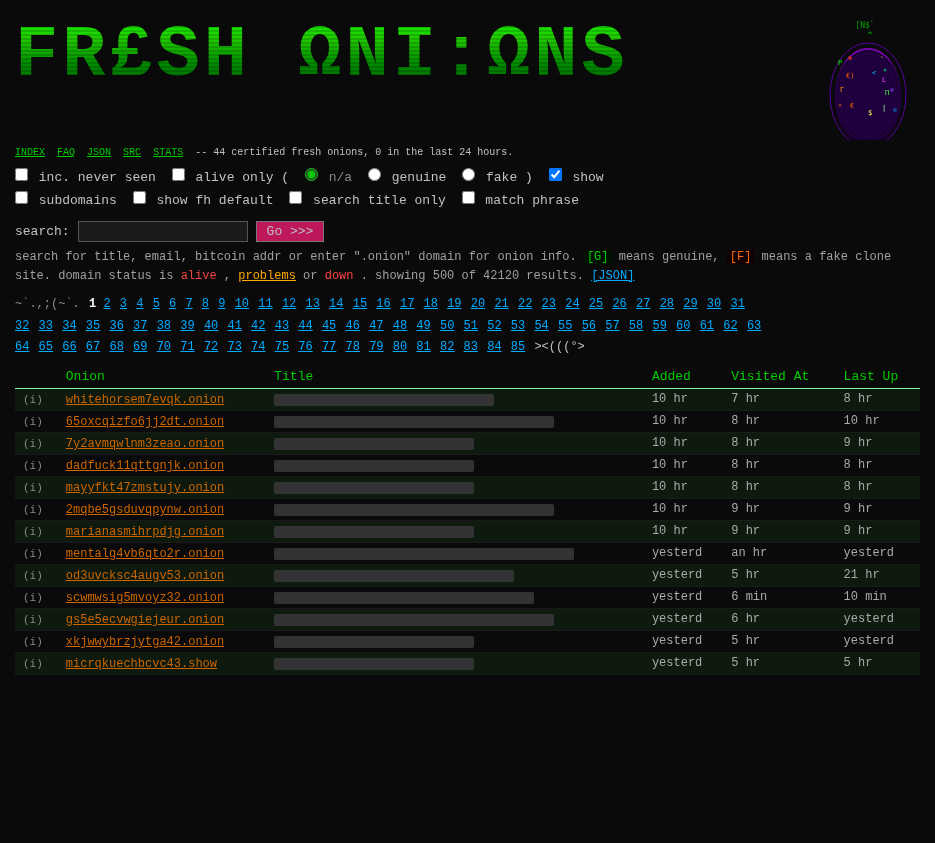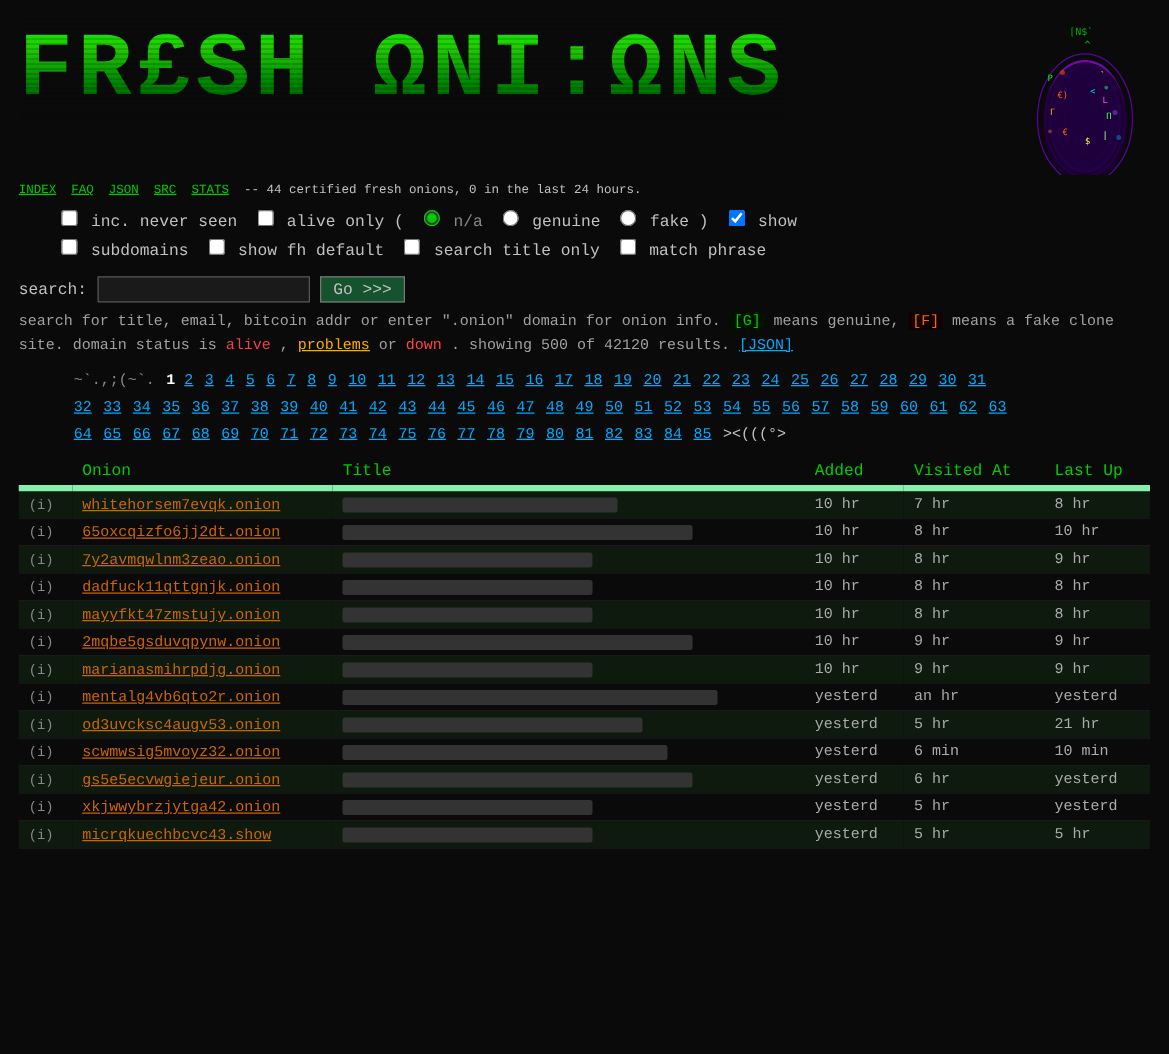--- a/index.html
+++ b/index.html
@@ -63,21 +63,20 @@
       cursor: pointer;
     }
     .nav-bar span.nav-info {
       color: #c0c0c0;
     }
     .options-bar {
       padding: 4px 15px;
       font-size: 13px;
       color: #c0c0c0;
       line-height: 1.8;
-      margin-left: 34px;
     }
     .options-bar label {
       margin-right: 8px;
       cursor: pointer;
     }
     .options-bar input[type="checkbox"] {
       margin-right: 3px;
       cursor: pointer;
     }
     .options-bar input[type="radio"] {
@@ -97,21 +96,21 @@
     .search-bar input[type="text"] {
       background: #1a1a1a;
       border: 1px solid #555;
       color: #c0c0c0;
       padding: 2px 6px;
       font-family: 'Courier New', Courier, monospace;
       font-size: 13px;
       width: 170px;
     }
     .search-bar button {
-      background: #14532d;
+      background: #be185d;
       border: 1px solid #777;
       color: #c0c0c0;
       padding: 2px 10px;
       font-family: 'Courier New', Courier, monospace;
       font-size: 13px;
       cursor: pointer;
     }
     .search-help {
       padding: 4px 15px 4px 15px;
       font-size: 12px;
@@ -122,21 +121,20 @@
     .search-help .problems { color: #ffaa00; text-decoration: underline; }
     .search-help .down { color: #ff4444; margin-top: 22px; }
     .search-help .genuine { color: #00cc00; background: #001100; padding: 0 3px; }
     .search-help .fake { color: #ff6600; background: #110000; padding: 0 3px; }
     .search-help a { color: #00aaff; text-decoration: underline; cursor: pointer; }
     .pagination {
       padding: 4px 15px;
       font-size: 12px;
       color: #c0c0c0;
       line-height: 1.8;
-      margin-left: 44px;
     }
     .pagination .current-page {
       color: #ffffff;
       font-weight: bold;
     }
     .pagination a {
       color: #00aaff;
       text-decoration: underline;
       margin-right: 2px;
       cursor: pointer;
@@ -147,21 +145,21 @@
     }
     .table-container {
       padding: 2px 15px;
     }
     table {
       width: 100%;
       border-collapse: collapse;
       font-size: 13px;
     }
     thead tr {
-      border-bottom: 5px solid #86efac;
+      border-bottom: 1px solid #86efac;
     }
     thead th {
       color: #00cc00;
       text-align: left;
       padding: 4px 8px;
       font-weight: normal;
     }
     tbody tr {
       border-bottom: 1px solid #1a1a1a;
     }

